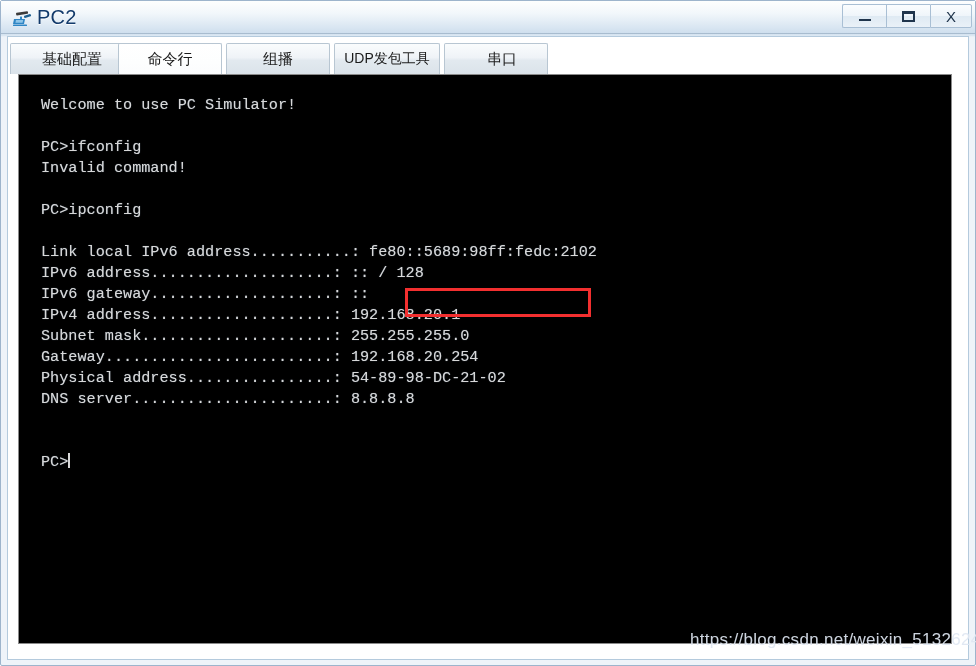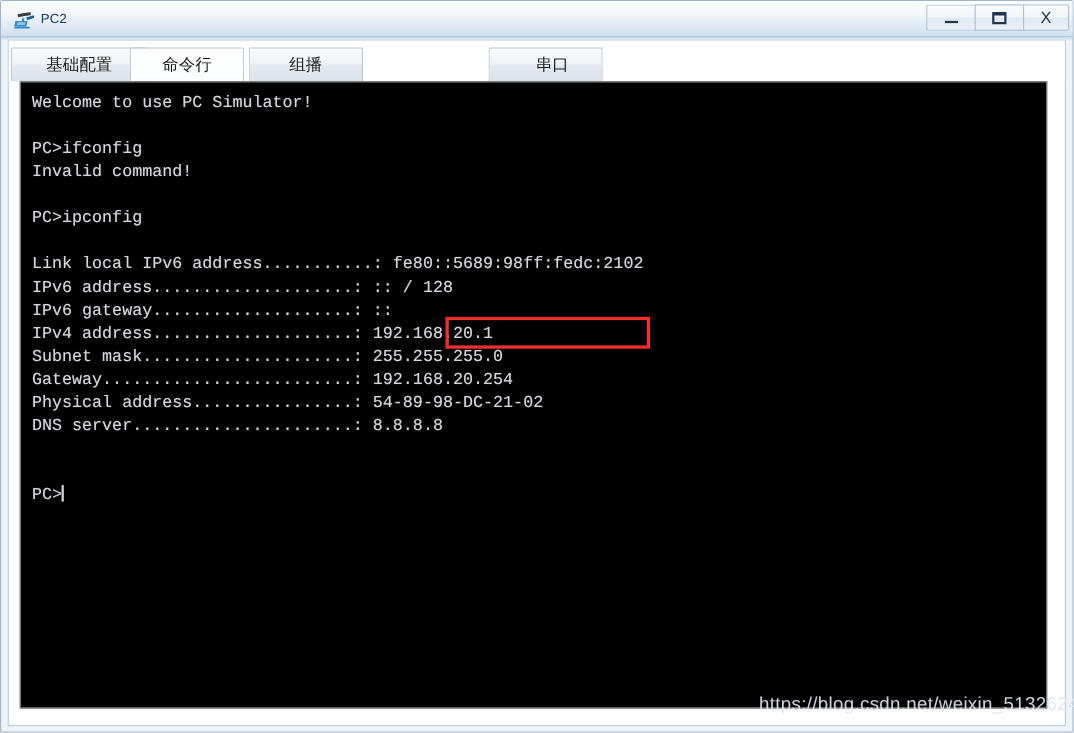--- a/index.html
+++ b/index.html
@@ -53,21 +53,21 @@
     position: absolute;
     left: 10px;
     top: 5px;
     width: 22px;
     height: 22px;
   }
   #title-text {
     position: absolute;
     left: 36px;
     top: 5px;
-    font-size: 12px;
+    font-size: 20px;
     color: #123a6b;
     letter-spacing: 0.2px;
     line-height: 22px;
     white-space: nowrap;
     text-shadow: 0 1px 0 rgba(255,255,255,0.85);
   }
 
   
   .winbtn {
     position: absolute;
@@ -171,21 +171,21 @@
     overflow: hidden;
     padding: 4px 0 0 6px;
   }
   #console-text {
     font-family: "Liberation Mono", "DejaVu Sans Mono", monospace;
     font-size: 15.2px;
     line-height: 21px;
     color: #d8d8d8;
     white-space: pre;
     letter-spacing: 0px;
-    margin: 4px;
+    margin: 16px;
     text-shadow: 0 0 1px rgba(160,190,220,0.55);
   }
 
   
   #cursor {
     display: inline-block;
     width: 2px;
     height: 15px;
     background: #d8d8d8;
     vertical-align: -2px;
@@ -257,20 +257,23 @@
     <div id="tabstrip">
       <div class="tab" id="tab-0">
         <span>基础配置</span>
       </div>
       <div class="tab" id="tab-2">
         <span>组播</span>
       </div>
       <div class="tab active" id="tab-1">
         <span>命令行</span>
       </div>
+      <div class="tab" id="tab-3">
+        <span>UDP发包工具</span>
+      </div>
       <div class="tab" id="tab-4">
         <span>串口</span>
       </div>
     </div>
 
     <div id="terminal">
       <pre id="console-text"><span>Welcome to use PC Simulator!</span>
 <span></span>
 <span>PC&gt;ifconfig</span>
 <span>Invalid command!</span>

